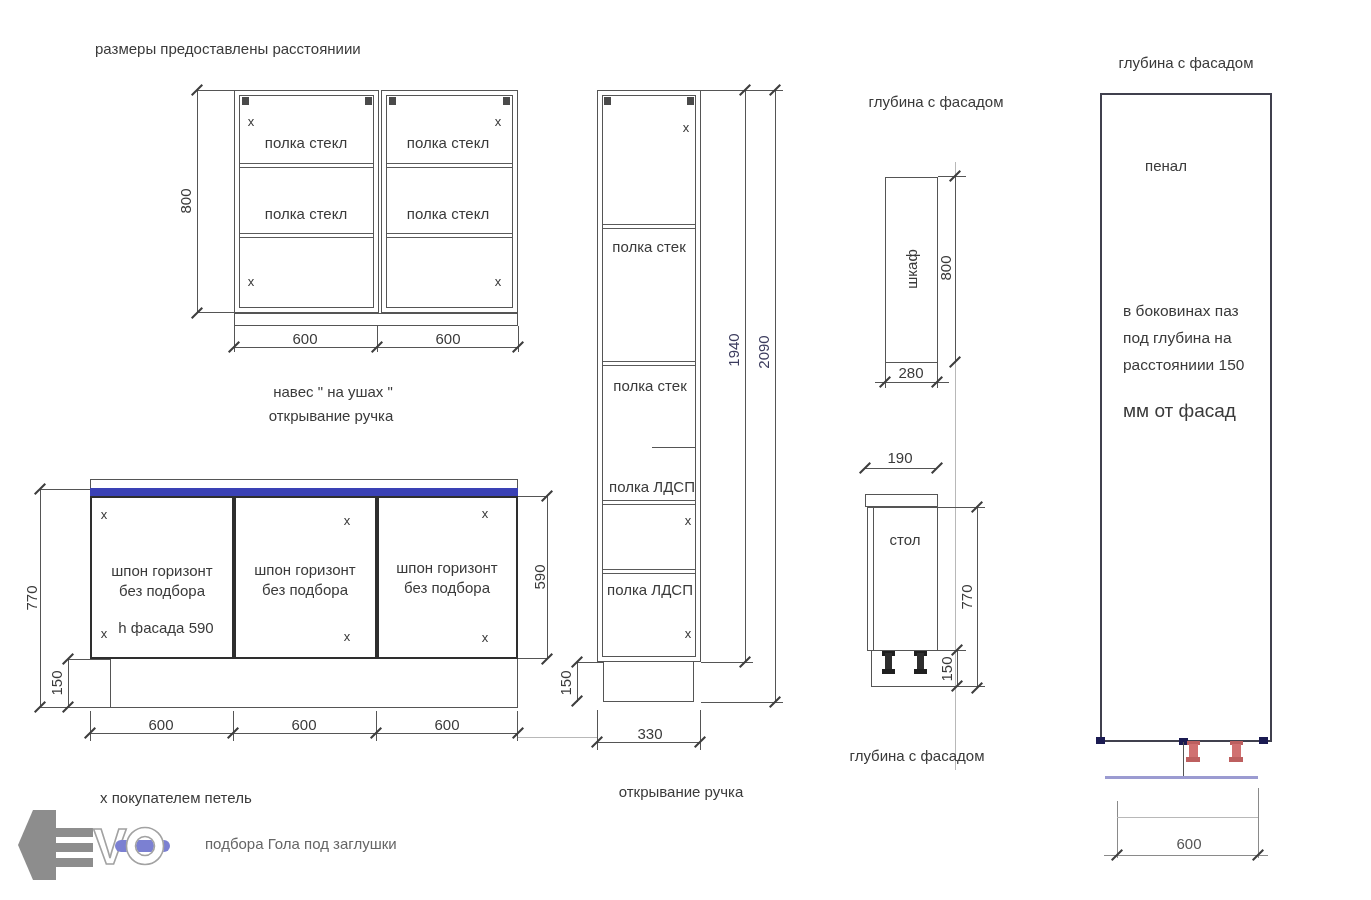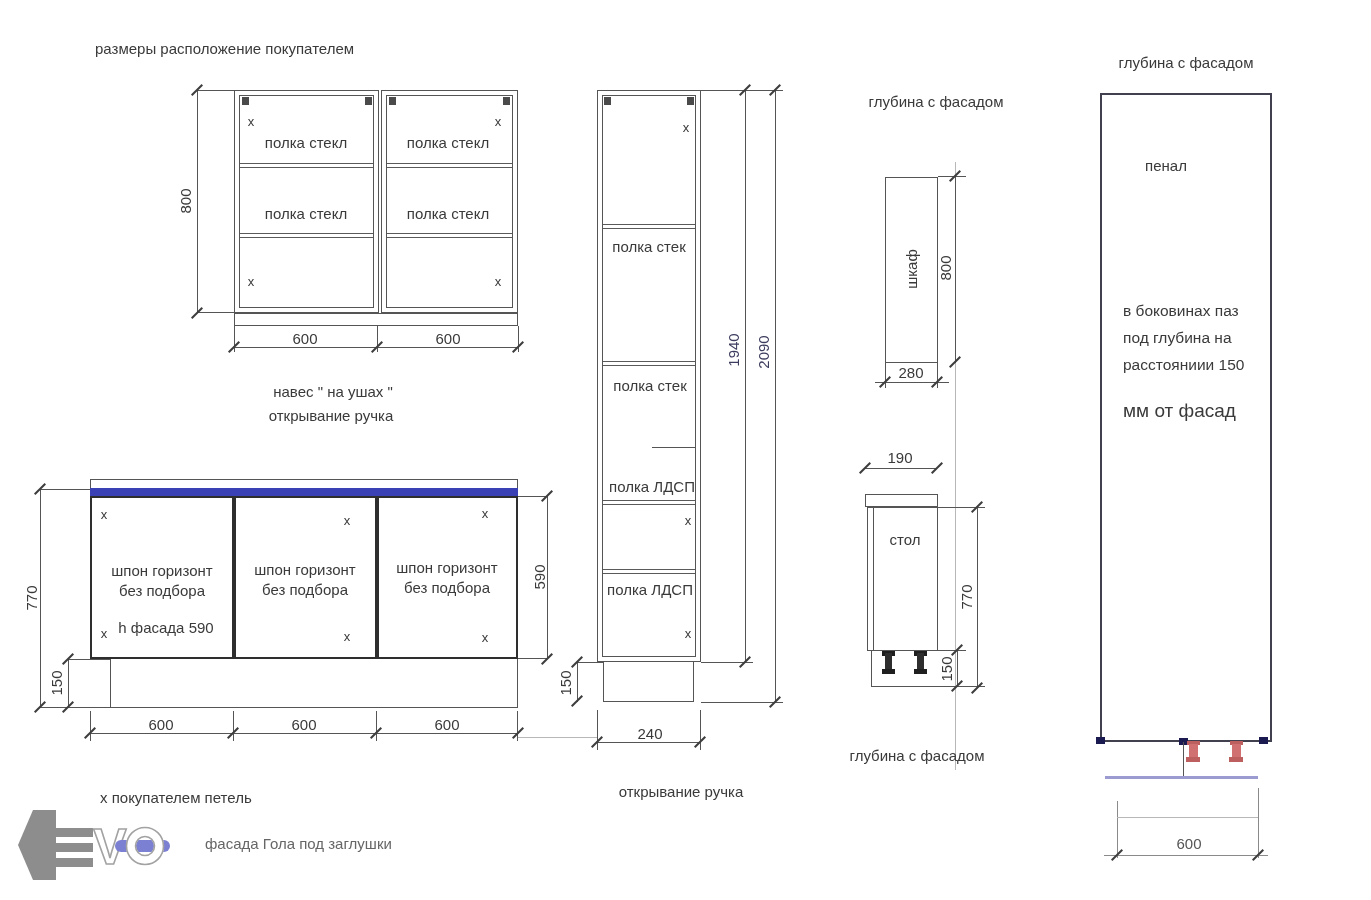--- a/index.html
+++ b/index.html
@@ -23,21 +23,21 @@
   .hinge{position:absolute;width:7px;height:8px;background:#4a4a4a}
   .marker{position:absolute;width:9px;height:7px;background:#1b1b52}
   .bluestrip{position:absolute;background:#3a41b5}
   .floorline{position:absolute;height:3px;background:#9b9bd1}
 </style>
 </head>
 <body>
 
 <div id="canvas">
 
-  <div class="note" style="left:95px;top:40px">размеры расположение покупателем</div>
+  <div class="note" style="left:95px;top:40px">размеры предоставлены расстояниии</div>
 
   <div>
     <div class="b" style="left:234px;top:90px;width:145px;height:223px"></div>
     <div class="b" style="left:239px;top:95px;width:135px;height:213px"></div>
     <div class="hinge" style="left:242px;top:97px"></div>
     <div class="hinge" style="left:365px;top:97px"></div>
     <div class="shelf" style="left:240px;top:163px;width:133px"></div>
     <div class="shelf" style="left:240px;top:233px;width:133px"></div>
     <div class="clabel" style="left:306px;top:142px">полка стекл</div>
     <div class="clabel" style="left:306px;top:213px">полка стекл</div>
@@ -169,21 +169,21 @@
     <div class="lh" style="left:577px;top:662px;width:26px"></div>
     <div class="tick" style="left:577px;top:662px"></div>
     <div class="tick" style="left:577px;top:701px"></div>
     <div class="vlabel" style="left:565px;top:683px">150</div>
 
     <div class="lv" style="left:597px;top:710px;height:40px"></div>
     <div class="lv" style="left:700px;top:710px;height:40px"></div>
     <div class="lh" style="left:597px;top:742px;width:104px"></div>
     <div class="tick" style="left:597px;top:742px"></div>
     <div class="tick" style="left:700px;top:742px"></div>
-    <div class="clabel" style="left:650px;top:733px">240</div>
+    <div class="clabel" style="left:650px;top:733px">330</div>
 
     <div class="lh" style="left:701px;top:90px;width:82px"></div>
     <div class="lv" style="left:745px;top:90px;height:572px"></div>
     <div class="lh" style="left:701px;top:662px;width:52px"></div>
     <div class="tick" style="left:745px;top:90px"></div>
     <div class="tick" style="left:745px;top:662px"></div>
     <div class="vlabel navy" style="left:733px;top:350px">1940</div>
     <div class="lv" style="left:775px;top:90px;height:612px"></div>
     <div class="lh" style="left:701px;top:702px;width:82px"></div>
     <div class="tick" style="left:775px;top:90px"></div>
@@ -286,15 +286,15 @@
       <rect x="44" y="28" width="37" height="9" fill="#8d8d8d"></rect>
       <rect x="44" y="43" width="37" height="9" fill="#8d8d8d"></rect>
       <rect x="44" y="58" width="37" height="9" fill="#8d8d8d"></rect>
       <text x="98" y="64" text-anchor="middle" font-family="Liberation Sans, sans-serif" font-size="50" font-weight="bold" fill="#ffffff" stroke="#a2a2a2" stroke-width="1.6">V</text>
       <rect x="103" y="40" width="55" height="12" rx="6" fill="#7b80d2"></rect>
       <circle cx="133" cy="46" r="14" fill="none" stroke="#ffffff" stroke-width="10"></circle>
       <circle cx="133" cy="46" r="18.5" fill="none" stroke="#a2a2a2" stroke-width="1.6"></circle>
       <circle cx="133" cy="46" r="9.5" fill="none" stroke="#a2a2a2" stroke-width="1.6"></circle>
     </svg>
   </div>
-  <div class="note" style="left:205px;top:835px;color:#666">фасада Гола под заглушки</div>
+  <div class="note" style="left:205px;top:835px;color:#666">подбора Гола под заглушки</div>
 
 </div>
 
 </body></html>

